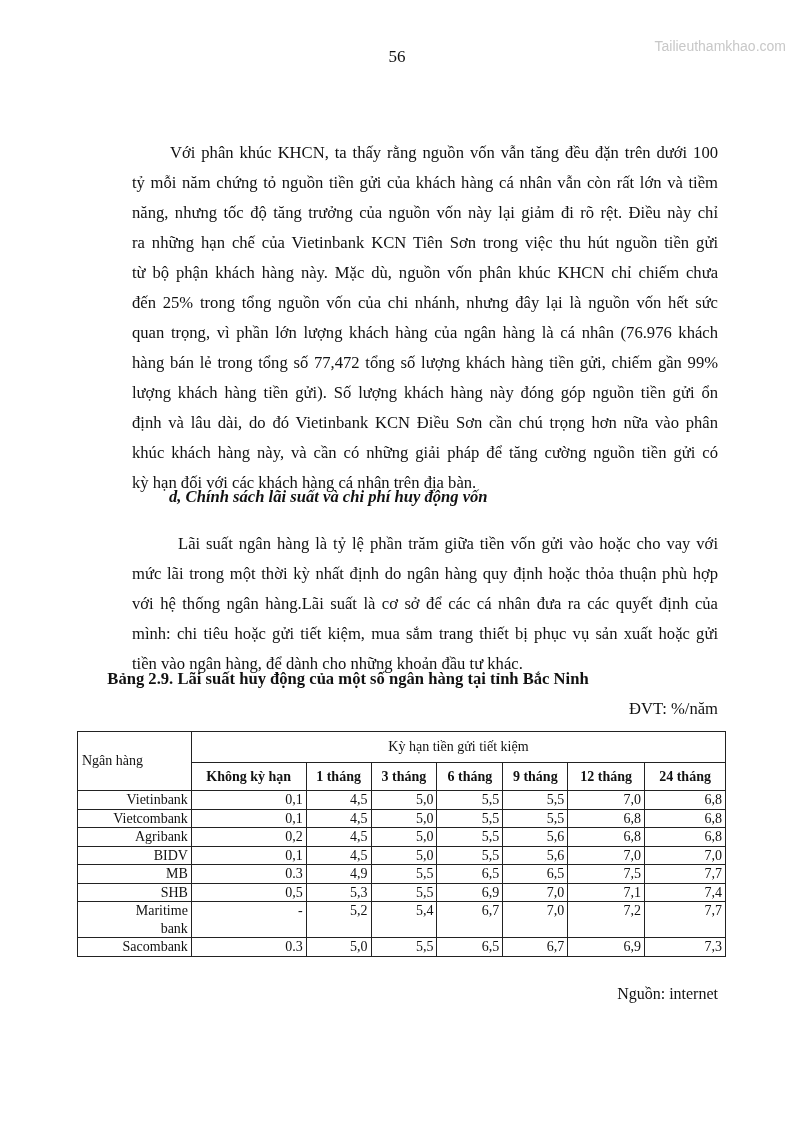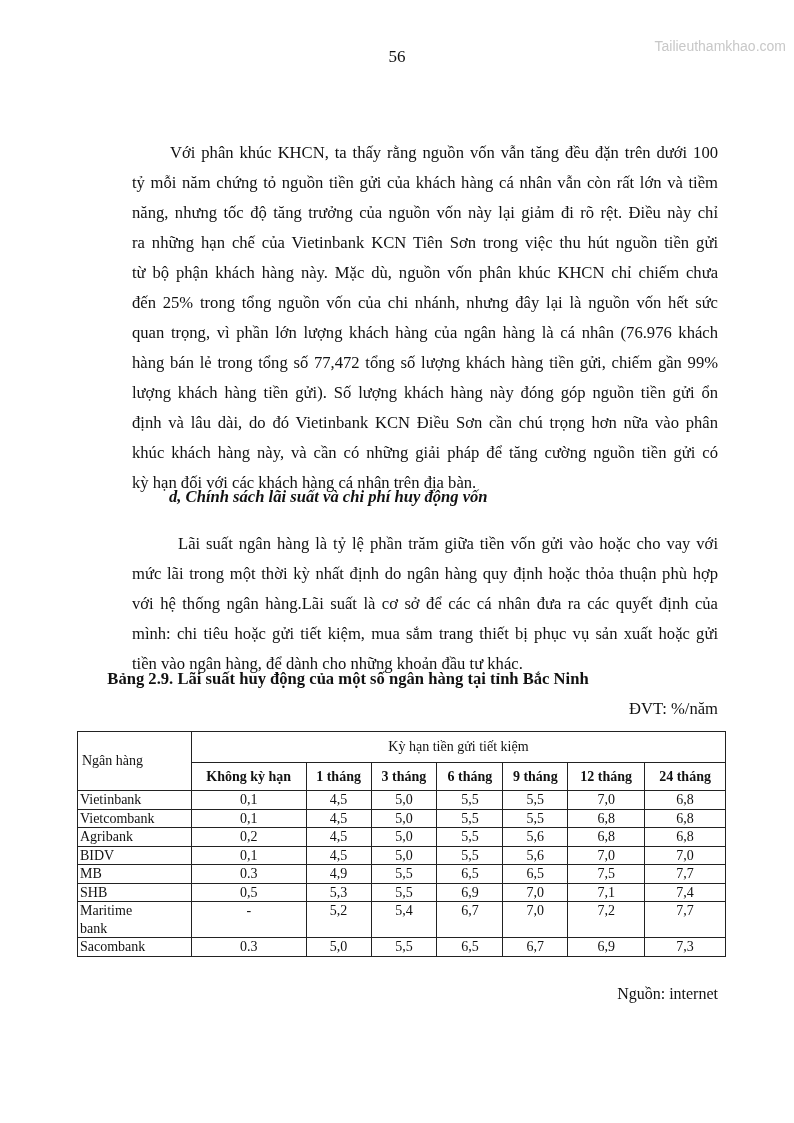--- a/index.html
+++ b/index.html
@@ -41,22 +41,22 @@
     .unit {
       position: absolute; top: 699px; right: 76px; font-size: 16.6px;
     }
     table.rates {
       position: absolute; top: 731px; left: 77px; width: 649px;
       border-collapse: collapse; font-size: 14px;
     }
     table.rates td {
       border: 1.3px solid #222; padding: 0 3px; line-height: 17.5px; vertical-align: top;
     }
-    table.rates td.num { text-align: center; }
-    table.rates td.bank { text-align: left; padding-left: 2px; }
+    table.rates td.num { text-align: right; }
+    table.rates td.bank { text-align: right; padding-left: 2px; }
     table.rates .h-group { text-align: center; height: 30px; vertical-align: middle; }
     table.rates .h-bank { vertical-align: middle; padding-left: 4px; }
     table.rates .h-term { text-align: center; height: 27px; vertical-align: middle; font-weight: bold; }
     .source {
       position: absolute; top: 985px; right: 76px; font-size: 16px; 
     }
   </style>
 </head>
 <body>
 

